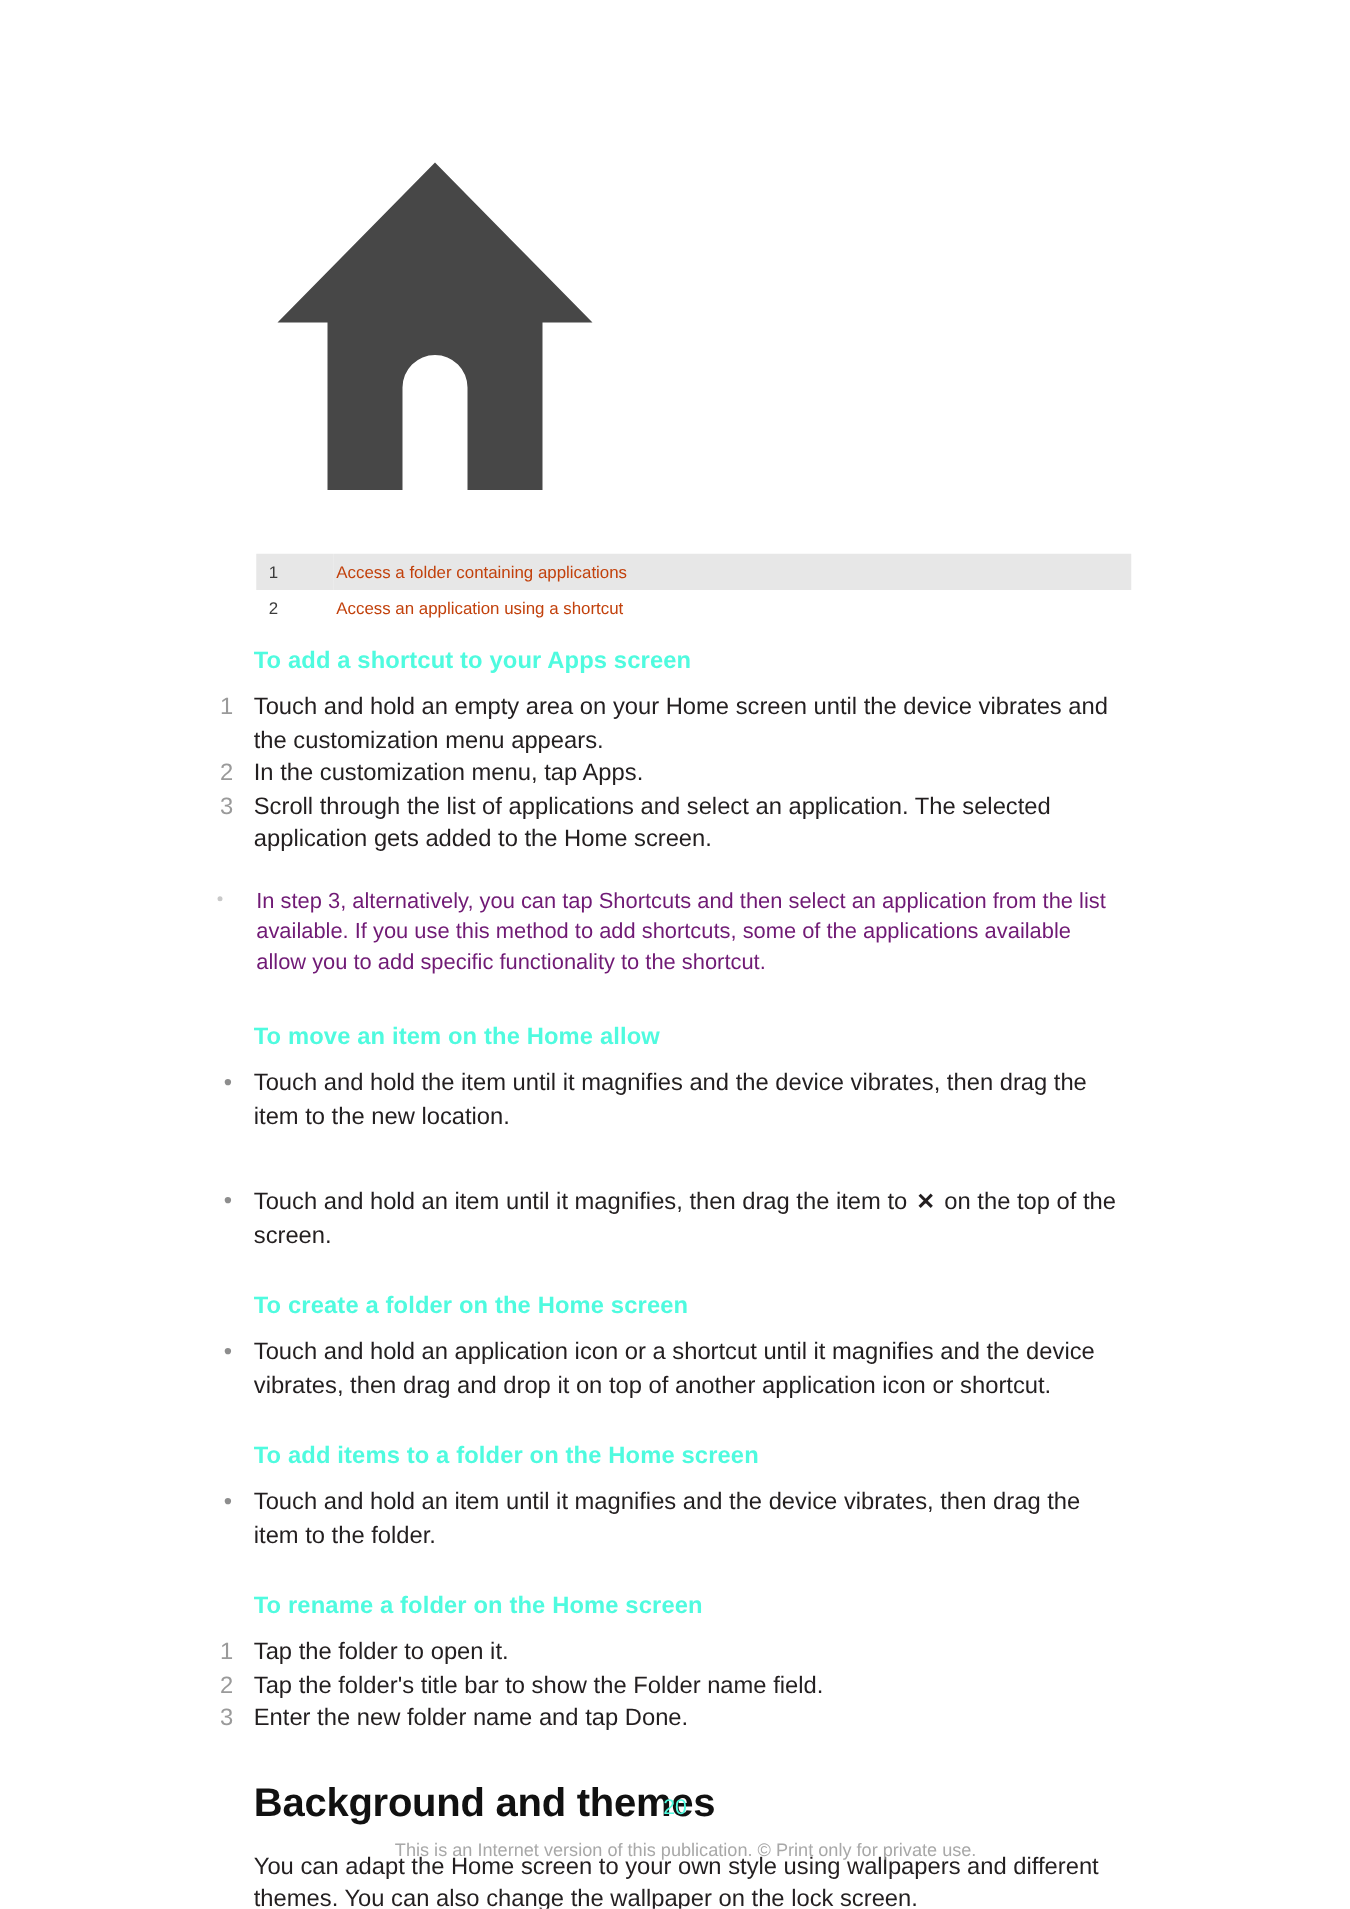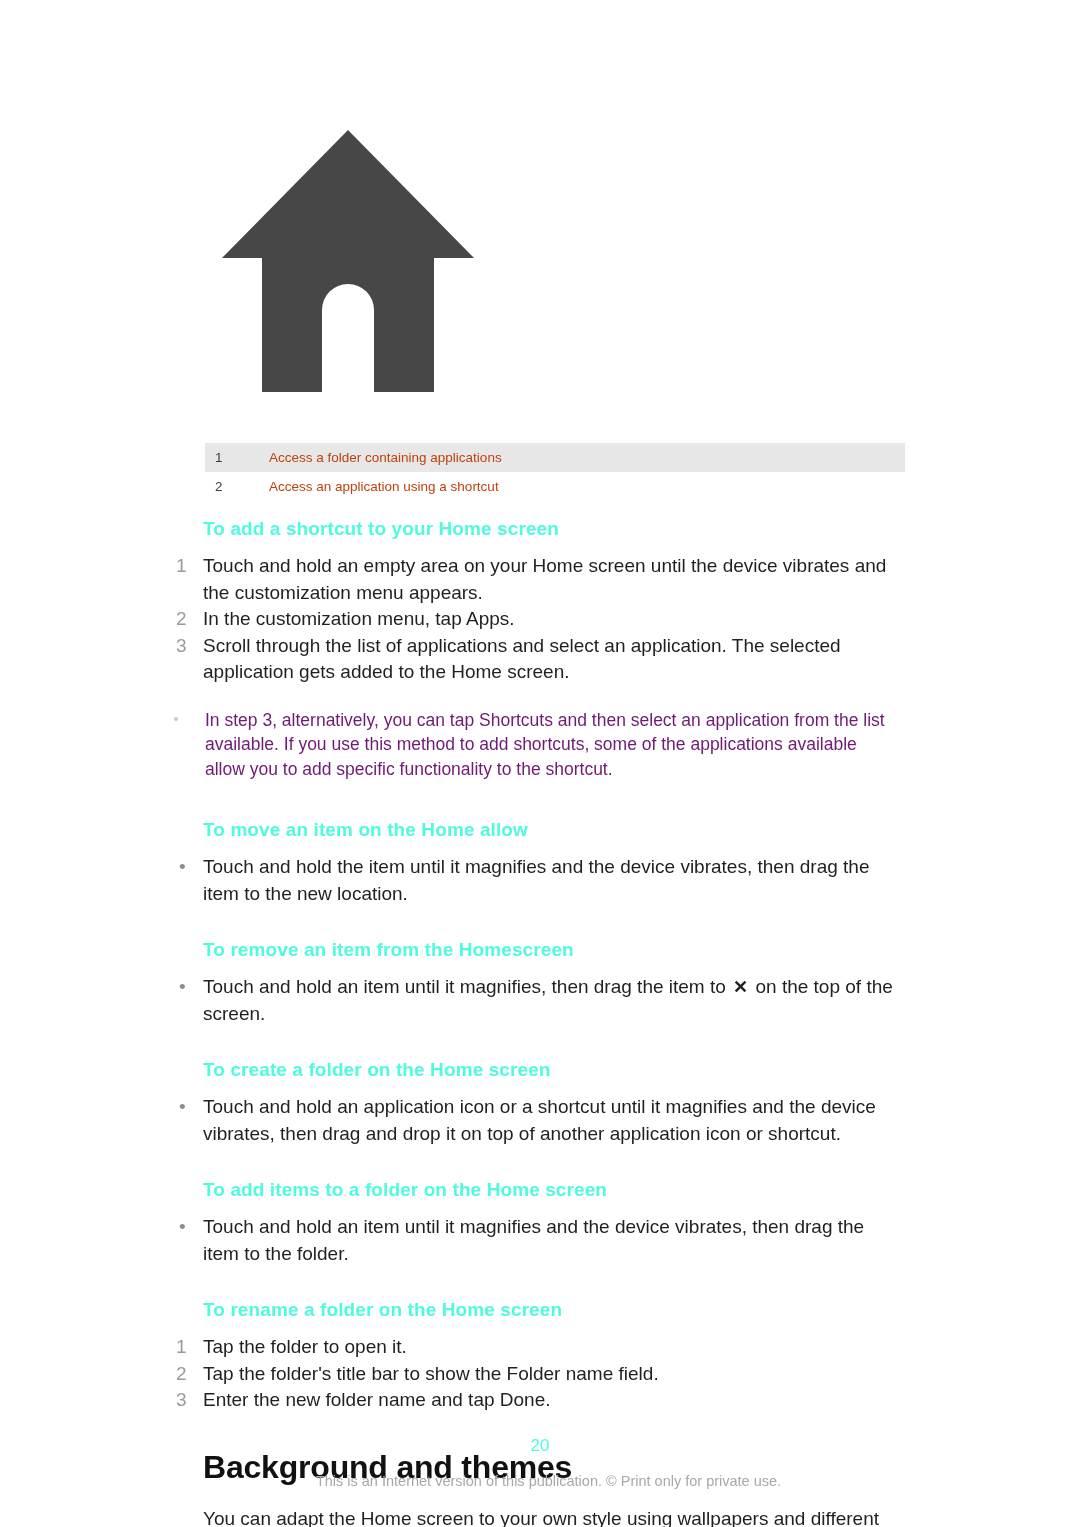--- a/index.html
+++ b/index.html
@@ -202,21 +202,21 @@
       </tr>
       <tr>
         <td class="num">2</td>
         <td class="desc">Access an application using a shortcut</td>
       </tr>
     </tbody>
   </table>
 
   <div class="content">
 
-    <h3 class="sub">To add a shortcut to your Home screen</h3>
+    <h3 class="sub">To add a shortcut to your Apps screen</h3>
     <div class="spacer-sm"></div>
     <ol class="steps">
       <li>
         <span class="marker">1</span>
         <span>Touch and hold an empty area on your Home screen until the device vibrates and the customization menu appears.</span>
       </li>
       <li>
         <span class="marker">2</span>
         <span>In the customization menu, tap </span><b>Apps</b><span>.</span>
       </li>
@@ -238,21 +238,20 @@
     <div class="spacer-sm"></div>
     <ul class="bullets">
       <li>
         <span class="marker">•</span>
         <span>Touch and hold the item until it magnifies and the device vibrates, then drag the item to the new location.</span>
       </li>
     </ul>
 
     <div class="spacer-lg"></div>
 
-    <h3 class="sub">To remove an item from the Homescreen</h3>
     <div class="spacer-sm"></div>
     <ul class="bullets">
       <li>
         <span class="marker">•</span>
         <span>Touch and hold an item until it magnifies, then drag the item to </span><span class="xglyph">✕</span><span> on the top of the screen.</span>
       </li>
     </ul>
 
     <div class="spacer-lg"></div>
 

